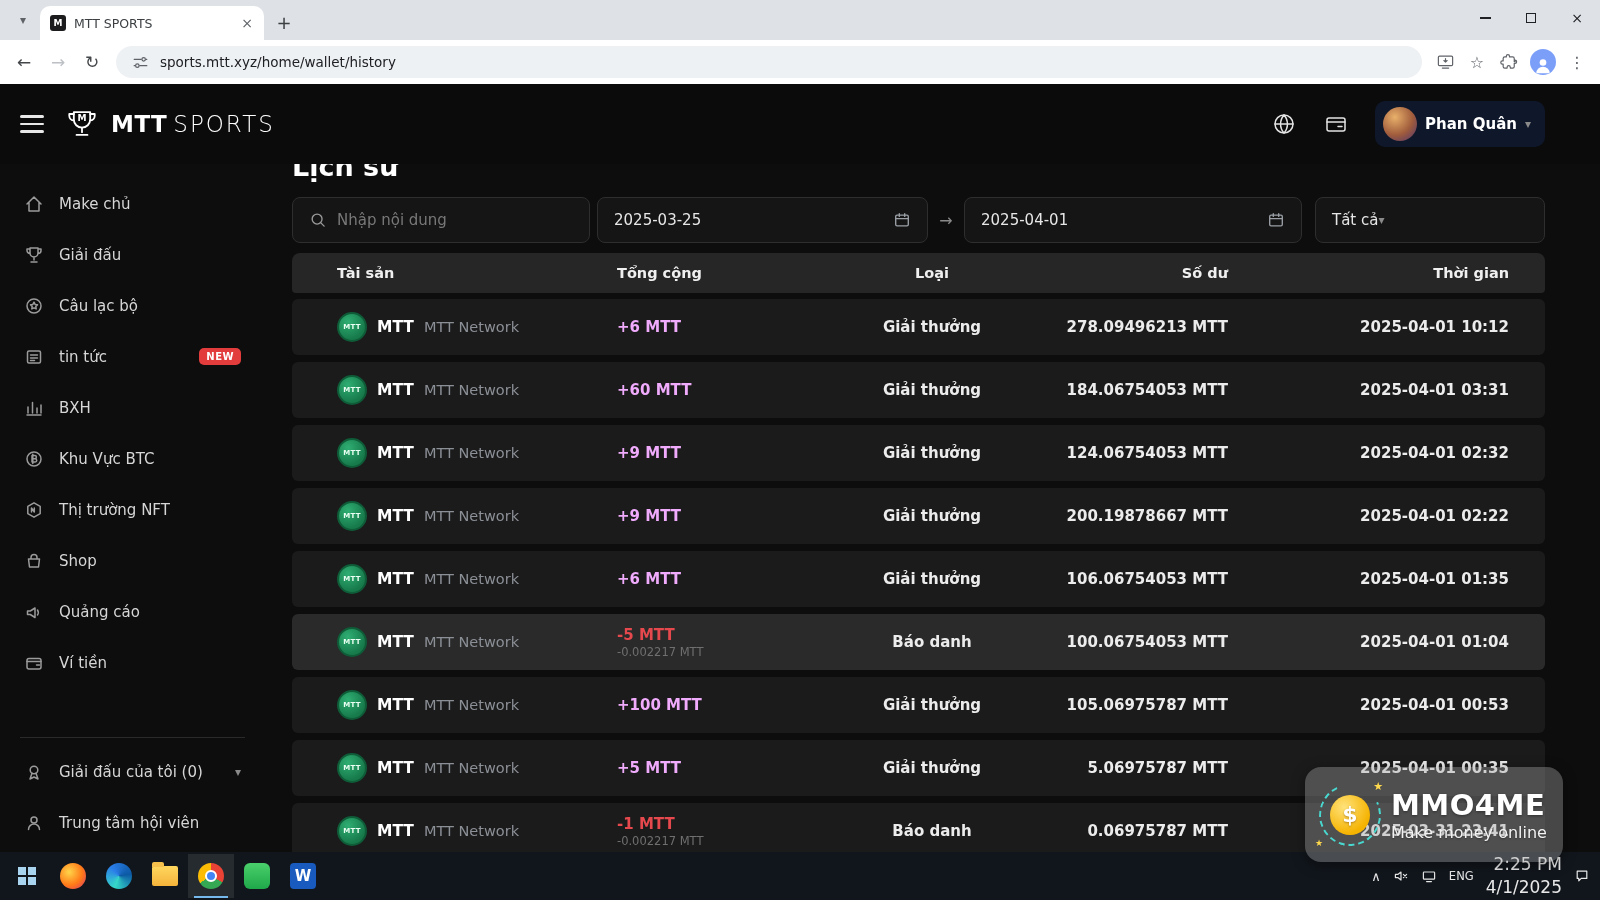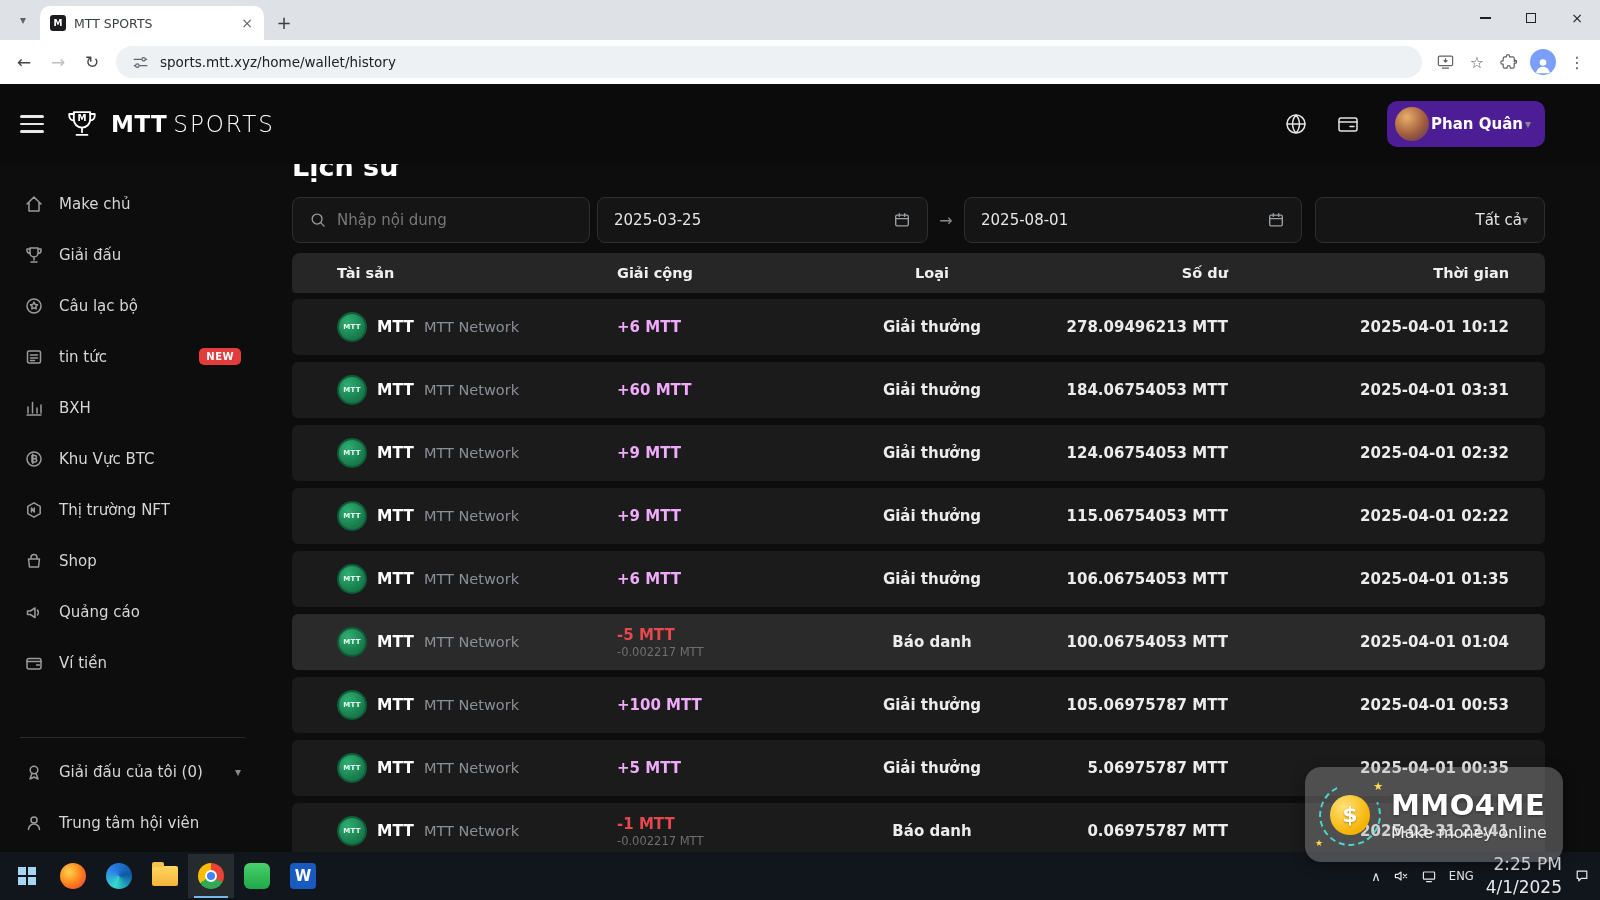--- a/index.html
+++ b/index.html
@@ -37,21 +37,21 @@
   .app-header { height:80px; display:flex; align-items:center; padding:0 55px 0 20px; background:#0b0b0b; gap:18px; }
   .hamburger { display:flex; flex-direction:column; gap:5px; width:24px; }
   .hamburger i { height:2.4px; background:#e8e8e8; border-radius:2px; display:block; }
   .logo { display:flex; align-items:center; gap:9px; color:#fff; }
   .logo svg { width:40px; height:40px; }
   .brand { font-size:23px; font-weight:800; letter-spacing:.5px; }
   .brand-suffix { font-size:23px; font-weight:300; letter-spacing:2px; margin-left:6px; }
   .hdr-right { margin-left:auto; display:flex; align-items:center; gap:26px; color:#e3e3e3; }
   .hdr-ico { width:26px; height:26px; display:flex; align-items:center; justify-content:center; }
   .hdr-ico svg { width:24px; height:24px; }
-  .user-pill { display:flex; align-items:center; gap:2px; background:#4c1d95; border-radius:10px; padding:6px 14px 6px 8px; }
+  .user-pill { display:flex; align-items:center; gap:8px; background:#0f172a; border-radius:10px; padding:6px 14px 6px 8px; }
   .u-avatar { width:34px; height:34px; border-radius:50%; background:radial-gradient(circle at 35% 30%,#e8b06a,#a05c3c 55%,#4c3370); }
   .u-name { color:#fff; font-size:15px; font-weight:600; }
   .u-chev { color:#8a8a8a; font-size:12px; }
 
   .app-body { flex:1; display:flex; overflow:hidden; }
 
   
   .sidebar { width:265px; padding:14px 0 4px; display:flex; flex-direction:column; flex-shrink:0; }
   .side-item { height:51px; display:flex; align-items:center; gap:15px; padding:0 24px; color:#d6d6d6; font-size:15px; cursor:pointer; }
   .sicon { width:20px; height:20px; color:#9b9b9b; flex-shrink:0; }
@@ -72,21 +72,21 @@
   .search-box input { flex:1; background:transparent; border:none; outline:none; color:#e6e6e6; font-size:15px; font-family:inherit; }
   .search-box input::placeholder { color:#787878; }
   .search-ico { color:#9a9a9a; width:18px; height:18px; }
   .search-ico svg { width:18px; height:18px; }
   .date-box { justify-content:space-between; }
   .date-box.d1 { width:331px; }
   .date-box.d2 { width:338px; }
   .cal-ico { color:#9aa0a6; width:18px; height:18px; }
   .cal-ico svg { width:18px; height:18px; }
   .range-arrow { width:22px; text-align:center; color:#8a8a8a; font-size:16px; }
-  .select-box { width:230px; margin-left:auto; justify-content:flex-end; }
+  .select-box { width:230px; margin-left:auto; justify-content:flex-start; }
   .sel-chev { color:#8a8a8a; font-size:12px; }
 
   
   .thead, .trow { display:grid; grid-template-columns:280px 240px 150px 221px 281px; align-items:center; padding:0 36px 0 45px; }
   .thead { height:40px; background:#262626; border-radius:8px 8px 4px 4px; margin-top:10px; margin-bottom:6px; color:#f0f0f0; font-size:14.5px; font-weight:bold; }
   .trow { height:56px; background:#1b1b1b; border-radius:6px; margin-bottom:7px; color:#ececec; font-size:15px; }
   .trow.hl { background:#2a2a2a; }
   .cell.c3, .h3 { text-align:center; }
   .cell.c4, .h4, .cell.c5, .h5 { text-align:right; }
   .cell.c3, .cell.c4, .cell.c5 { font-weight:600; }
@@ -341,37 +341,37 @@
             <span>2025-03-25</span>
             <span class="cal-ico">
               <svg viewBox="0 0 20 20" class="sg">
                   <rect x="3" y="4.5" width="14" height="12" rx="1.5"></rect>
                   <path d="M3 8.5h14M7 3v3M13 3v3"></path>
                 </svg>
             </span>
           </div>
           <span class="range-arrow">→</span>
           <div class="input date-box d2">
-            <span>2025-08-01</span>
+            <span>2025-04-01</span>
             <span class="cal-ico">
               <svg viewBox="0 0 20 20" class="sg">
                   <rect x="3" y="4.5" width="14" height="12" rx="1.5"></rect>
                   <path d="M3 8.5h14M7 3v3M13 3v3"></path>
                 </svg>
             </span>
           </div>
           <div class="input select-box">
             <span>Tất cả</span>
             <span class="sel-chev">▾</span>
           </div>
         </div>
 
         <div class="thead">
           <div class="h1">Tài sản</div>
-          <div class="h2">Giải cộng</div>
+          <div class="h2">Tổng cộng</div>
           <div class="h3">Loại</div>
           <div class="h4">Số dư</div>
           <div class="h5">Thời gian</div>
         </div>
         <div id="rows">
             <div class="trow">
               <div class="cell asset c1">
                 <span class="coin">MTT</span>
                 <b class="sym">MTT</b>
                 <span class="aname">MTT Network</span>
@@ -412,21 +412,21 @@
             <div class="trow">
               <div class="cell asset c1">
                 <span class="coin">MTT</span>
                 <b class="sym">MTT</b>
                 <span class="aname">MTT Network</span>
               </div>
               <div class="cell amount c2">
                 <span class="amt pos">+9 MTT</span>
               </div>
               <div class="cell c3">Giải thưởng</div>
-              <div class="cell c4">115.06754053 MTT</div>
+              <div class="cell c4">200.19878667 MTT</div>
               <div class="cell c5">2025-04-01 02:22</div>
             </div>
             <div class="trow">
               <div class="cell asset c1">
                 <span class="coin">MTT</span>
                 <b class="sym">MTT</b>
                 <span class="aname">MTT Network</span>
               </div>
               <div class="cell amount c2">
                 <span class="amt pos">+6 MTT</span>

